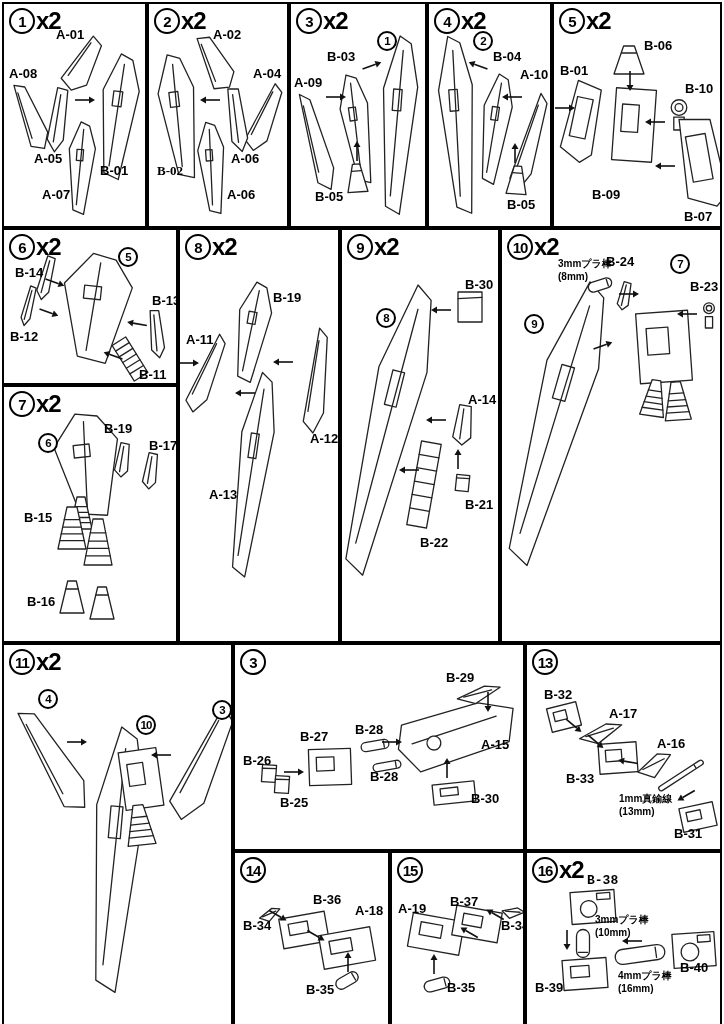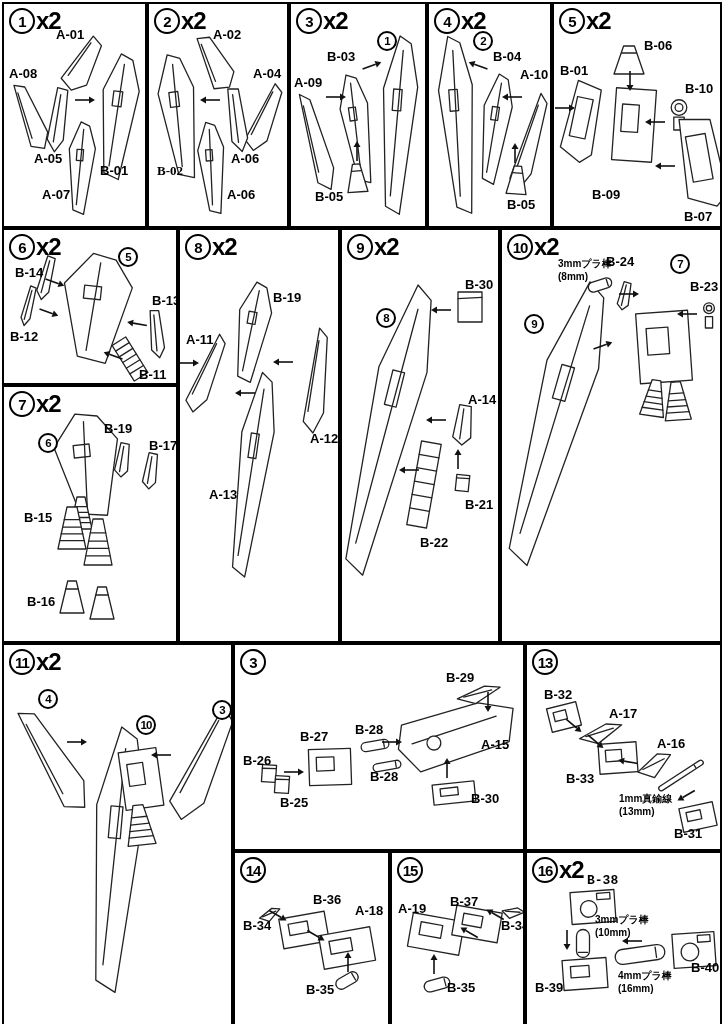--- a/index.html
+++ b/index.html
@@ -778,21 +778,21 @@
           <line x1="-9" y1="0" x2="5" y2="0"></line>
           <polygon points="5,-3.5 11,0 5,3.5"></polygon>
         </g>
       </svg>
       <div class="hdr">
         <span class="circ">16</span>
         <span class="mult">x2</span>
       </div>
       <span class="lbl" style="left: 60px; top: 21px; font-family: Liberation Mono, monospace;">B-38</span>
       <span class="lbl" style="left: 8px; top: 128px;">B-39</span>
-      <span class="lbl" style="left: 164px; top: 108px;">B-40</span>
+      <span class="lbl" style="left: 153px; top: 108px;">B-40</span>
       <div class="note" style="left: 68px; top: 60px;">
         <span>3mmプラ棒</span>
         <span>(10mm)</span>
       </div>
       <div class="note" style="left: 91px; top: 116px;">
         <span>4mmプラ棒</span>
         <span>(16mm)</span>
       </div>
     </div>
   </div>

